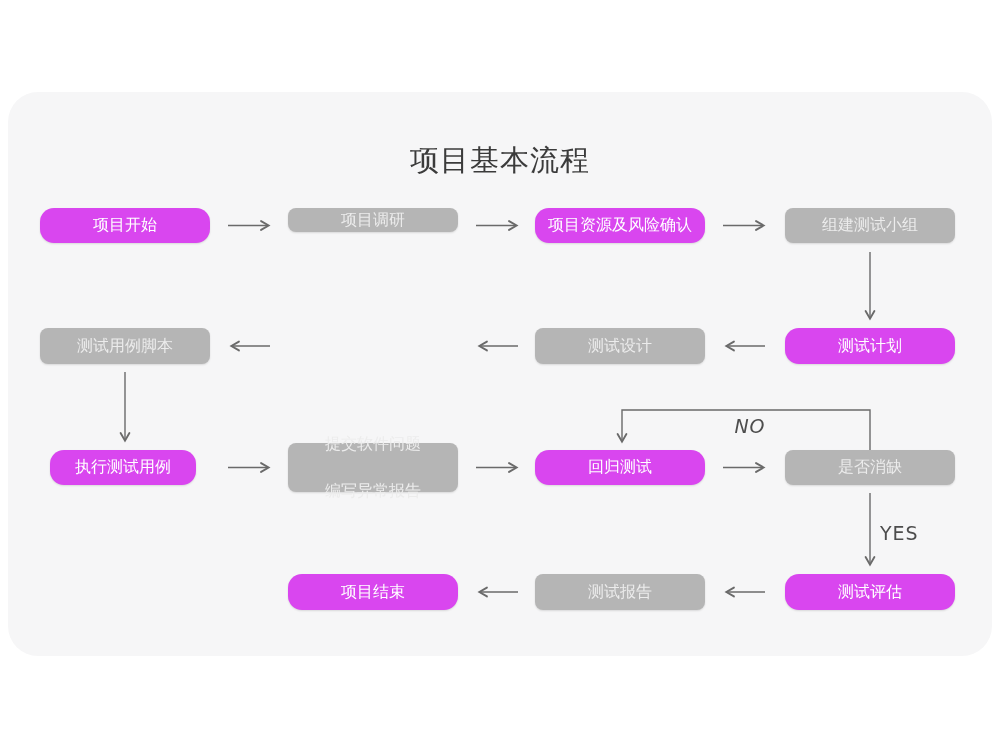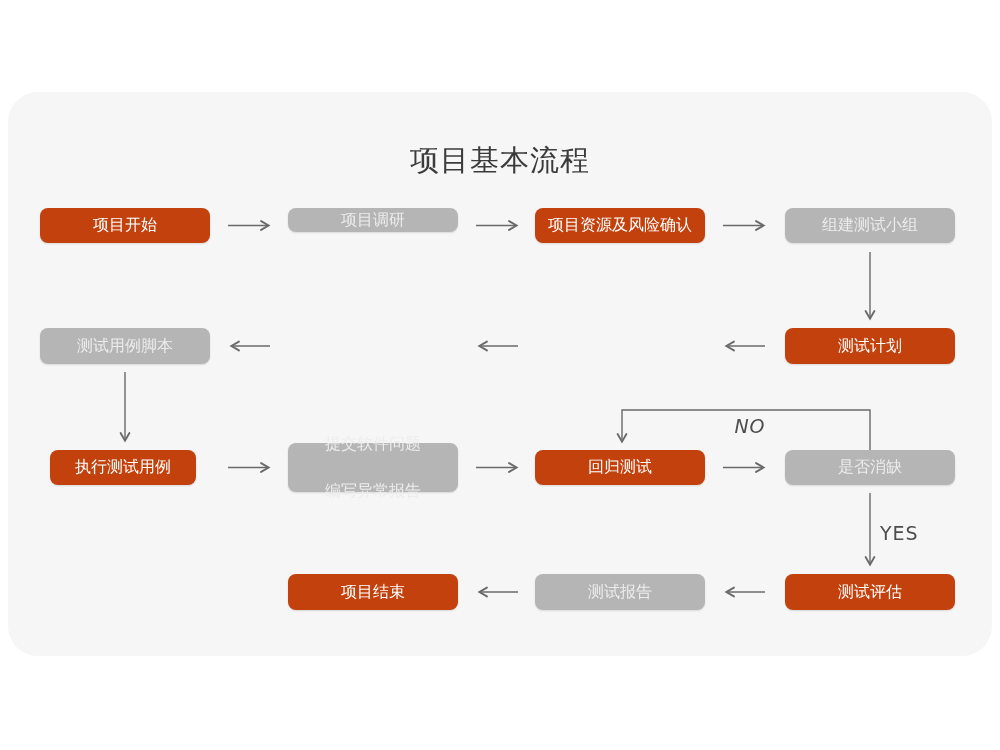--- a/index.html
+++ b/index.html
@@ -13,21 +13,21 @@
   }
   .title{
     position:absolute;left:0;top:141px;width:100%;text-align:center;
     font-size:29px;font-weight:500;color:#3b3b3b;letter-spacing:1px;
   }
   .node{
     position:absolute;display:flex;flex-direction:column;align-items:center;justify-content:center;
     border-radius:8px;font-size:16px;line-height:1.4;text-align:center;
     box-shadow:0 1px 2px rgba(0,0,0,0.12);
   }
-  .purple{background:#c2410c;color:#ffffff;}
+  .purple{background:#d946ef;color:#ffffff;border-radius:14px;}
   .gray{background:#b5b5b5;color:#ececec;}
   
   .n0{left:40px;top:208px;width:170px;height:35px;}
   .n1{left:288px;top:208px;width:170px;height:24px;}
   .n2{left:535px;top:208px;width:170px;height:35px;}
   .n3{left:785px;top:208px;width:170px;height:35px;text-align:right;}
   
   .n4{left:40px;top:328px;width:170px;height:36px;}
   .n5{left:288px;top:328px;width:170px;height:36px;}
   .n6{left:535px;top:328px;width:170px;height:36px;}
@@ -91,20 +91,21 @@
 
   <div class="edge-label label-no">NO</div>
   <div class="edge-label label-yes">YES</div>
 
   <div class="node purple n0">项目开始</div>
   <div class="node gray n1">项目调研</div>
   <div class="node purple n2">项目资源及风险确认</div>
   <div class="node gray n3">组建测试小组</div>
 
   <div class="node gray n4">测试用例脚本</div>
+  <div class="node gray n6">测试设计</div>
   <div class="node purple n7">测试计划</div>
 
   <div class="node purple n8">执行测试用例</div>
   <div class="node gray n9">
     <span>提交软件问题</span>
     <span>编写异常报告</span>
   </div>
   <div class="node purple n10">回归测试</div>
   <div class="node gray n11">是否消缺</div>
 

